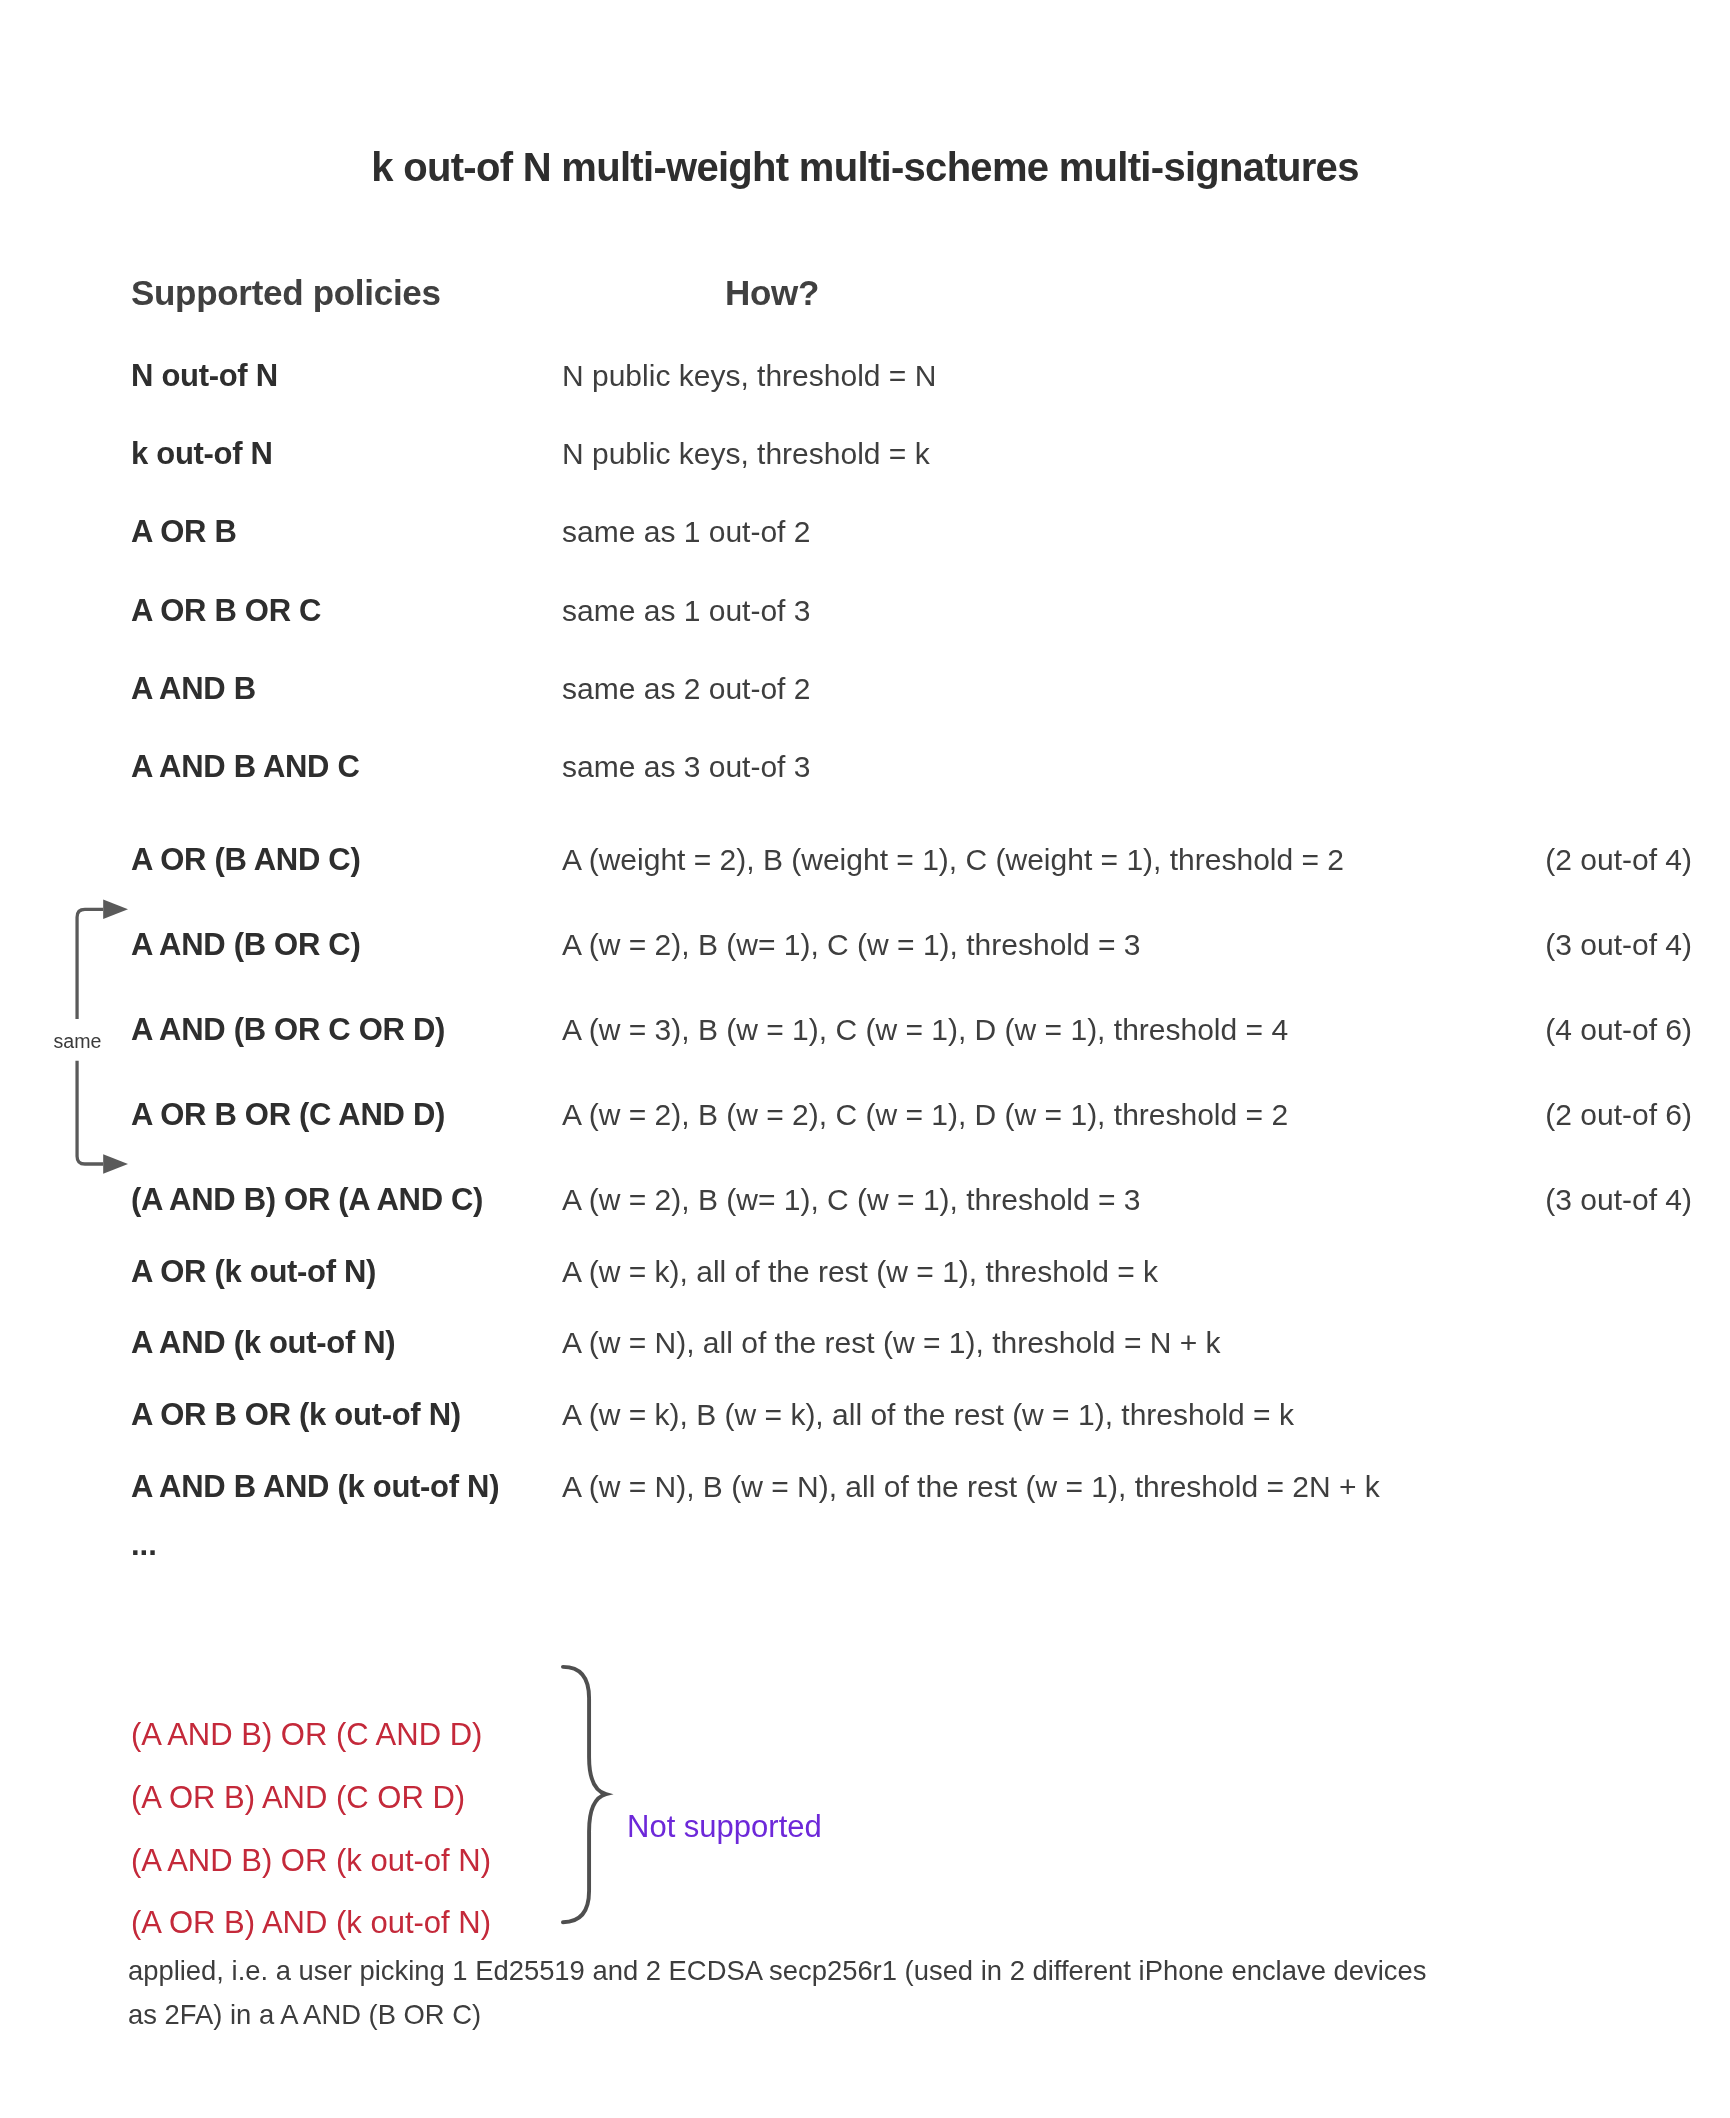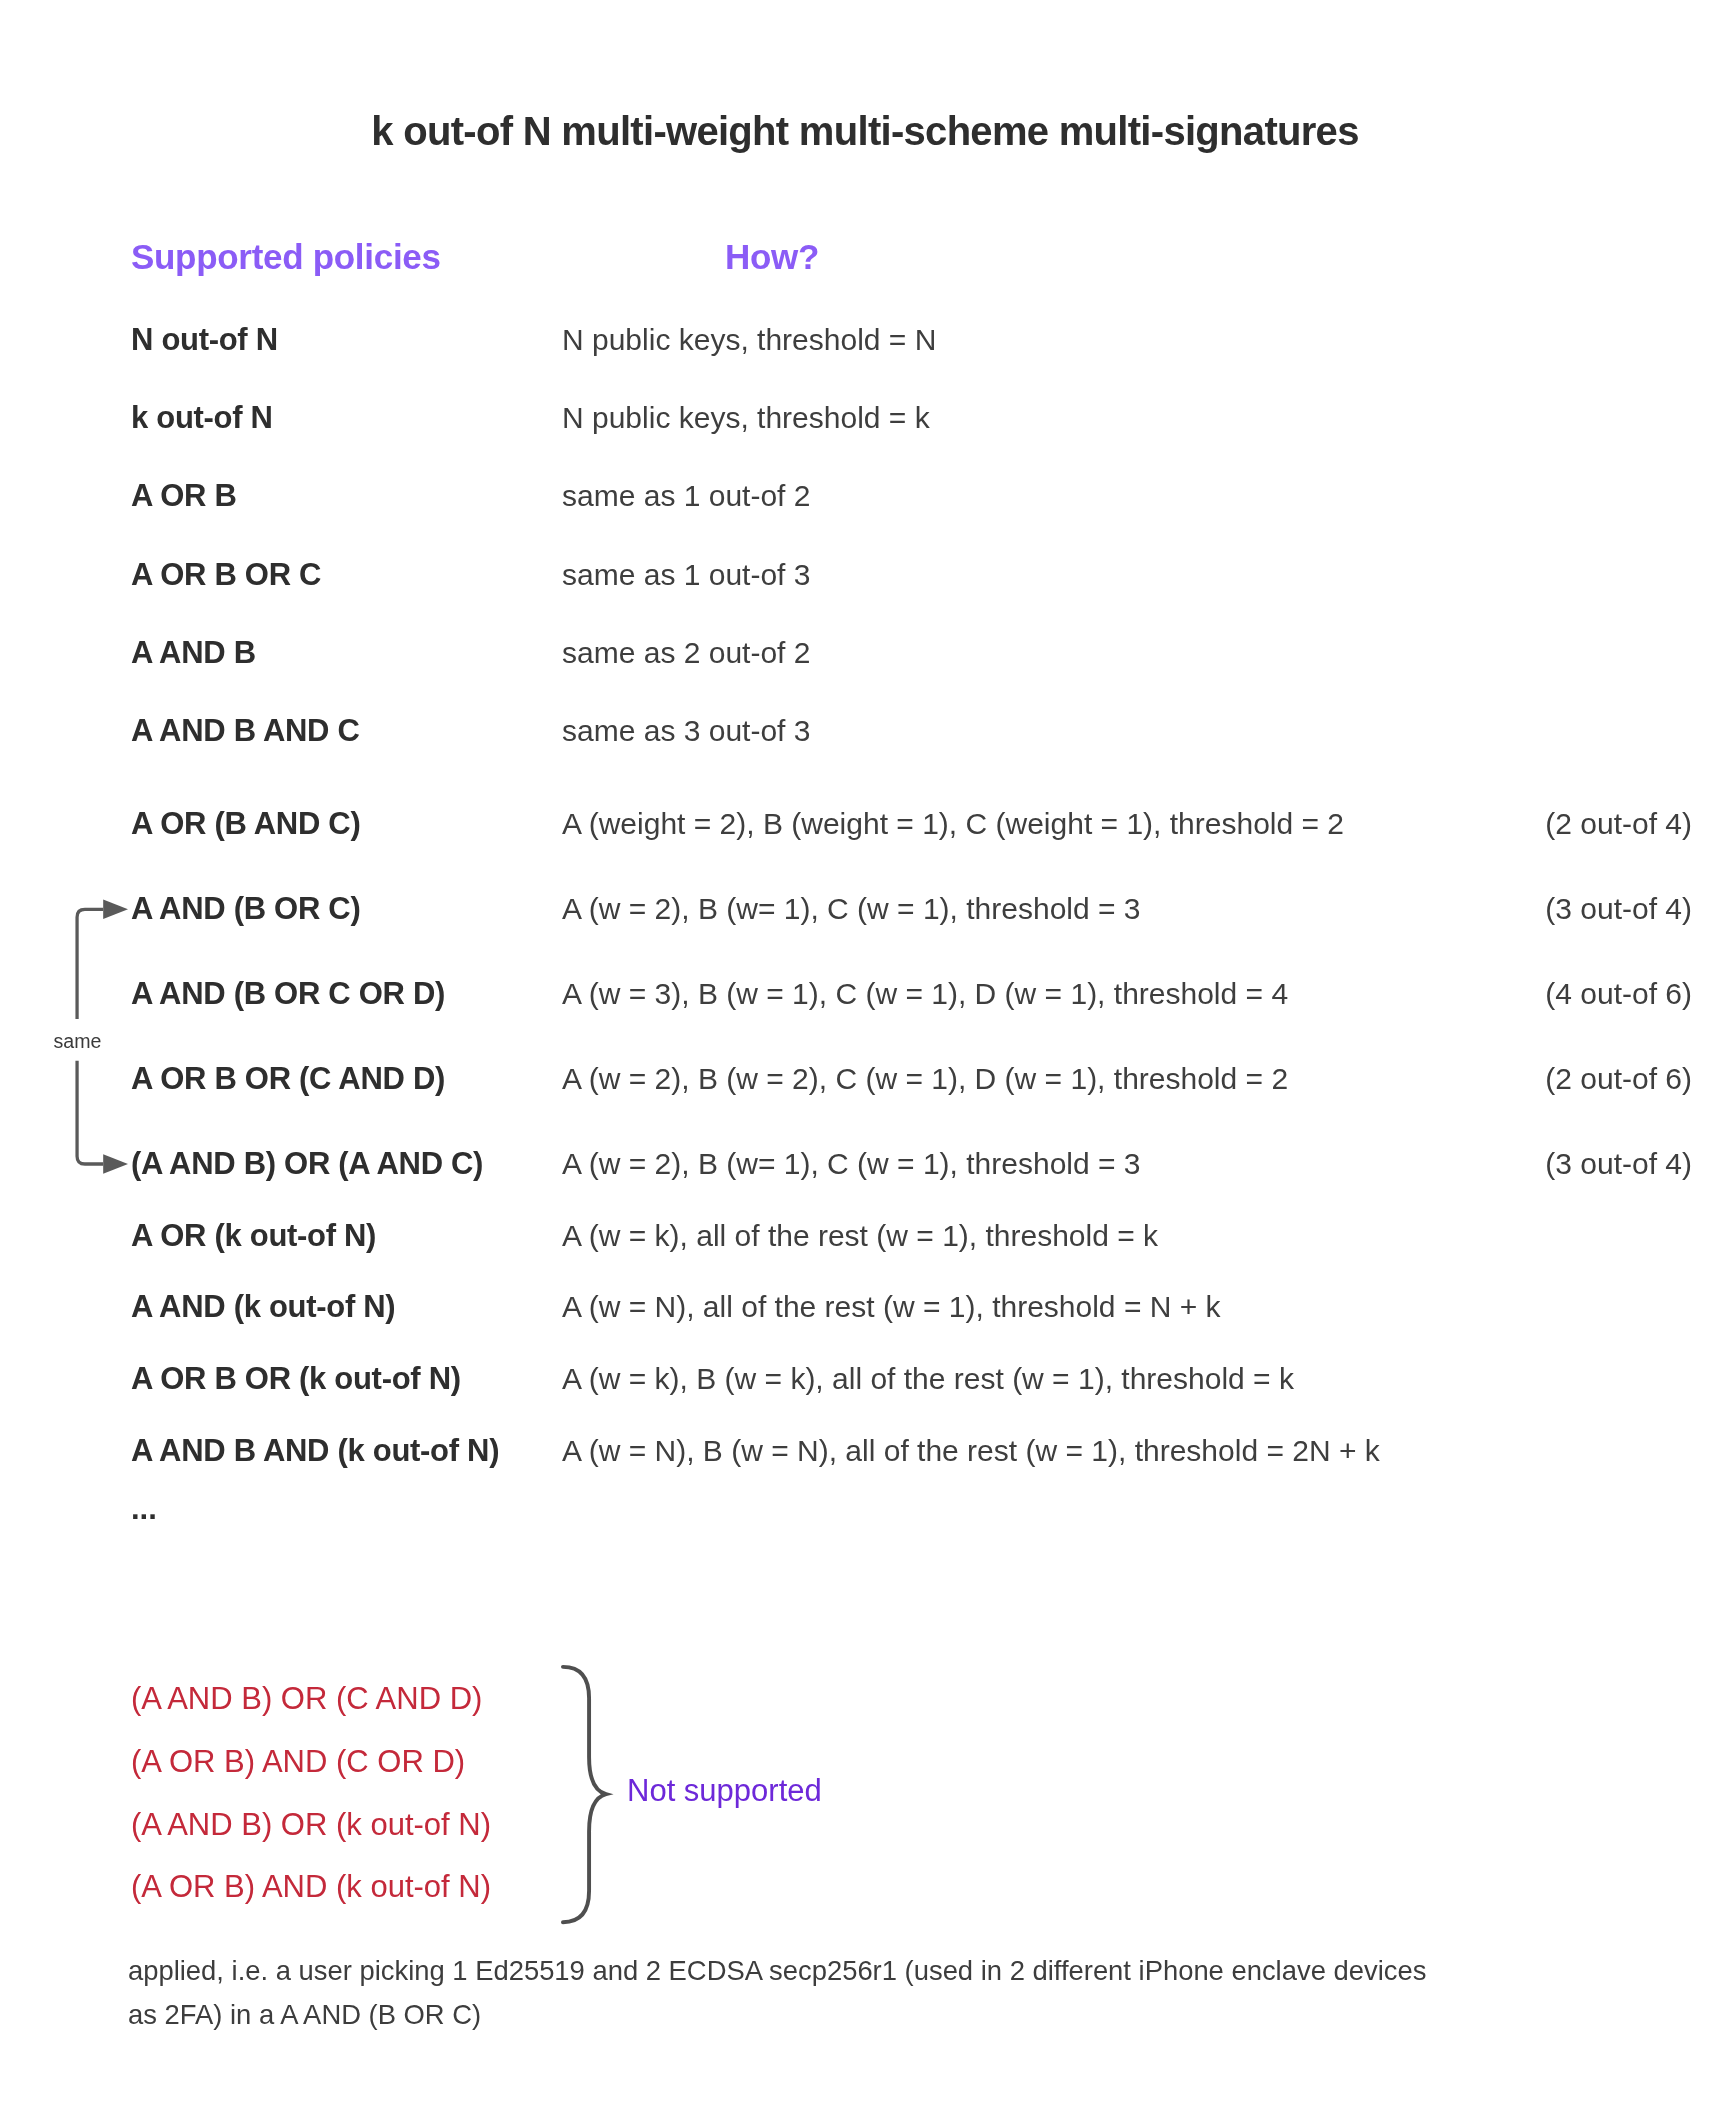--- a/index.html
+++ b/index.html
@@ -1,23 +1,23 @@
 <!DOCTYPE html>
 <html style="--red: #C4293A;font-size:10.4px"><head>
 <meta charset="utf-8">
 <style>
   html,body{margin:0;padding:0;background:#ffffff;}
   body{width:1730px;height:2119px;position:relative;overflow:hidden;
        font-family:"Liberation Sans", sans-serif;}
   .page{position:absolute;inset:0;}
   .abs{position:absolute;white-space:nowrap;}
-  .vc{transform:translateY(-50%);}
+  .vc{transform:translateY(-50%);margin-top:36px;}
   .title{font-size:40px;font-weight:700;color:#2e2e2e;letter-spacing:-0.7px;
          left:0;right:0;text-align:center;}
-  .colhead{font-size:35px;font-weight:700;color:#8b5cf6;letter-spacing:-0.3px;}
+  .colhead{font-size:35px;font-weight:700;color:#404040;letter-spacing:-0.3px;}
   .row-label{font-size:31px;font-weight:700;color:#2e2e2e;letter-spacing:-0.3px;}
   .row-how{font-size:30px;font-weight:400;color:#3e3e3e;}
   .row-note{font-size:30px;font-weight:400;color:#3e3e3e;}
   .ellipsis{font-size:31px;font-weight:700;color:#2e2e2e;}
   .same-label{font-size:19.6px;color:#3a3a3a;text-align:center;}
   .red-heading{font-size:31px;color:var(--red);}
   .red-item{font-size:31px;color:var(--red);}
   .not-supported{font-size:31px;color:#6d28d9;}
   .ps{font-size:27.4px;line-height:44px;color:#3d3d3d;font-weight:400;}
   svg.overlay{position:absolute;left:0;top:0;pointer-events:none;}

